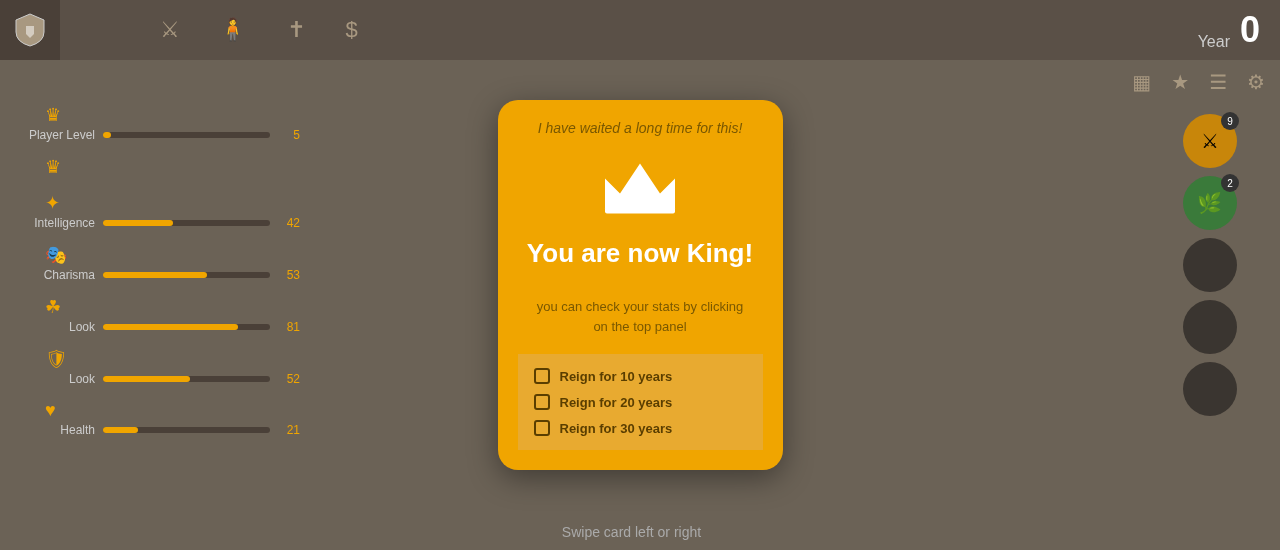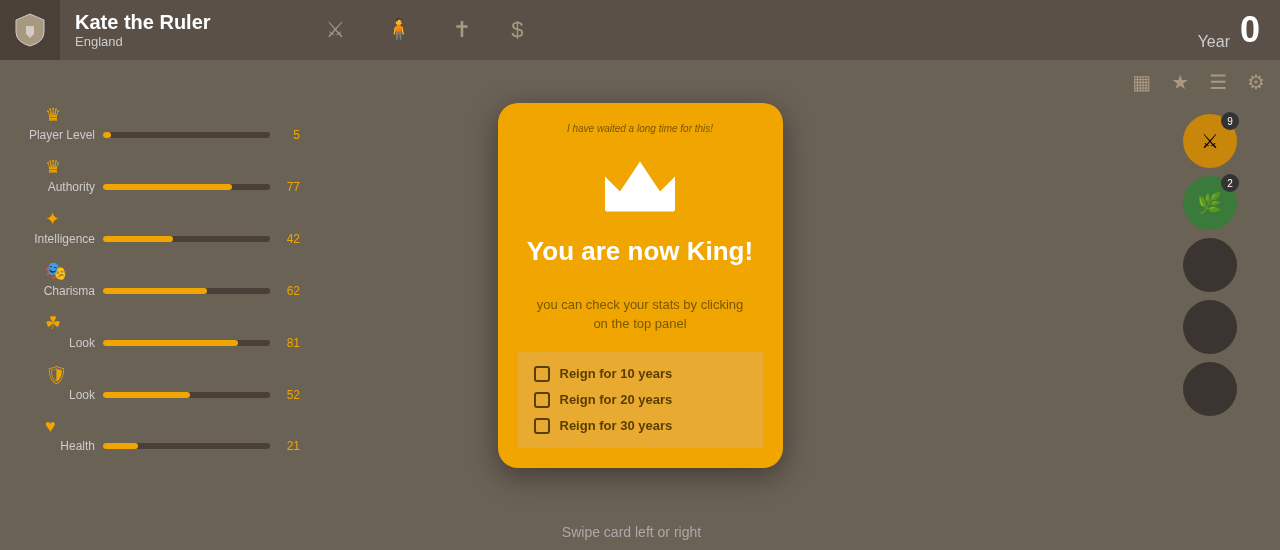--- a/index.html
+++ b/index.html
@@ -156,21 +156,21 @@
       border-radius: 20px;
       padding: 20px;
       display: flex;
       flex-direction: column;
       align-items: center;
       box-shadow: 0 8px 30px rgba(0,0,0,0.4);
       position: relative;
     }
     #card-quote {
       color: #7a5800;
-      font-size: 10px;
+      font-size: 14px;
       text-align: center;
       margin-bottom: 20px;
       font-style: italic;
     }
     #card-crown {
       margin-bottom: 18px;
     }
     #crown-svg {
       width: 80px;
       height: 60px;
@@ -283,24 +283,20 @@
 </head>
 <body>
 
 <div id="top-bar">
   <div id="player-avatar">
     <svg class="shield-svg" viewBox="0 0 36 36" fill="none">
       <path d="M18 2 L32 8 L32 20 Q32 30 18 34 Q4 30 4 20 L4 8 Z" fill="#a89880" stroke="#ccc" stroke-width="1"></path>
       <path d="M14 14 L22 14 L22 22 L18 26 L14 22 Z" fill="#fff" opacity="0.5"></path>
     </svg>
   </div>
-  <div id="player-info">
-    <div id="player-name">Kate the Ruler</div>
-    <div id="player-country">England</div>
-  </div>
   <div id="top-icons">
     <span class="top-icon">⚔</span>
     <span class="top-icon">🧍</span>
     <span class="top-icon">✝</span>
     <span class="top-icon">$</span>
   </div>
   <div id="year-display">
     <span id="year-label">Year</span>
     <span id="year-value">0</span>
   </div>
@@ -325,27 +321,20 @@
         <div class="stat-bar-fill" style="width:5%"></div>
       </div>
       <span class="stat-value">5</span>
     </div>
   </div>
 
   <div class="stat-row">
     <div class="stat-icon-row">
         <span class="stat-icon">♛</span>
       </div>
-    <div class="stat-bar-row">
-      <span class="stat-label">Authority</span>
-      <div class="stat-bar-bg">
-        <div class="stat-bar-fill" style="width:77%"></div>
-      </div>
-      <span class="stat-value">77</span>
-    </div>
   </div>
 
   <div class="stat-row">
     <div class="stat-icon-row">
         <span class="stat-icon">✦</span>
       </div>
     <div class="stat-bar-row">
       <span class="stat-label">Intelligence</span>
       <div class="stat-bar-bg">
         <div class="stat-bar-fill" style="width:42%"></div>
@@ -356,21 +345,21 @@
 
   <div class="stat-row">
     <div class="stat-icon-row">
         <span class="stat-icon">🎭</span>
       </div>
     <div class="stat-bar-row">
       <span class="stat-label">Charisma</span>
       <div class="stat-bar-bg">
         <div class="stat-bar-fill" style="width:62%"></div>
       </div>
-      <span class="stat-value">62</span>
+      <span class="stat-value">53</span>
     </div>
   </div>
 
   <div class="stat-row">
     <div class="stat-icon-row">
         <span class="stat-icon">☘</span>
       </div>
     <div class="stat-bar-row">
       <span class="stat-label">Look</span>
       <div class="stat-bar-bg">

